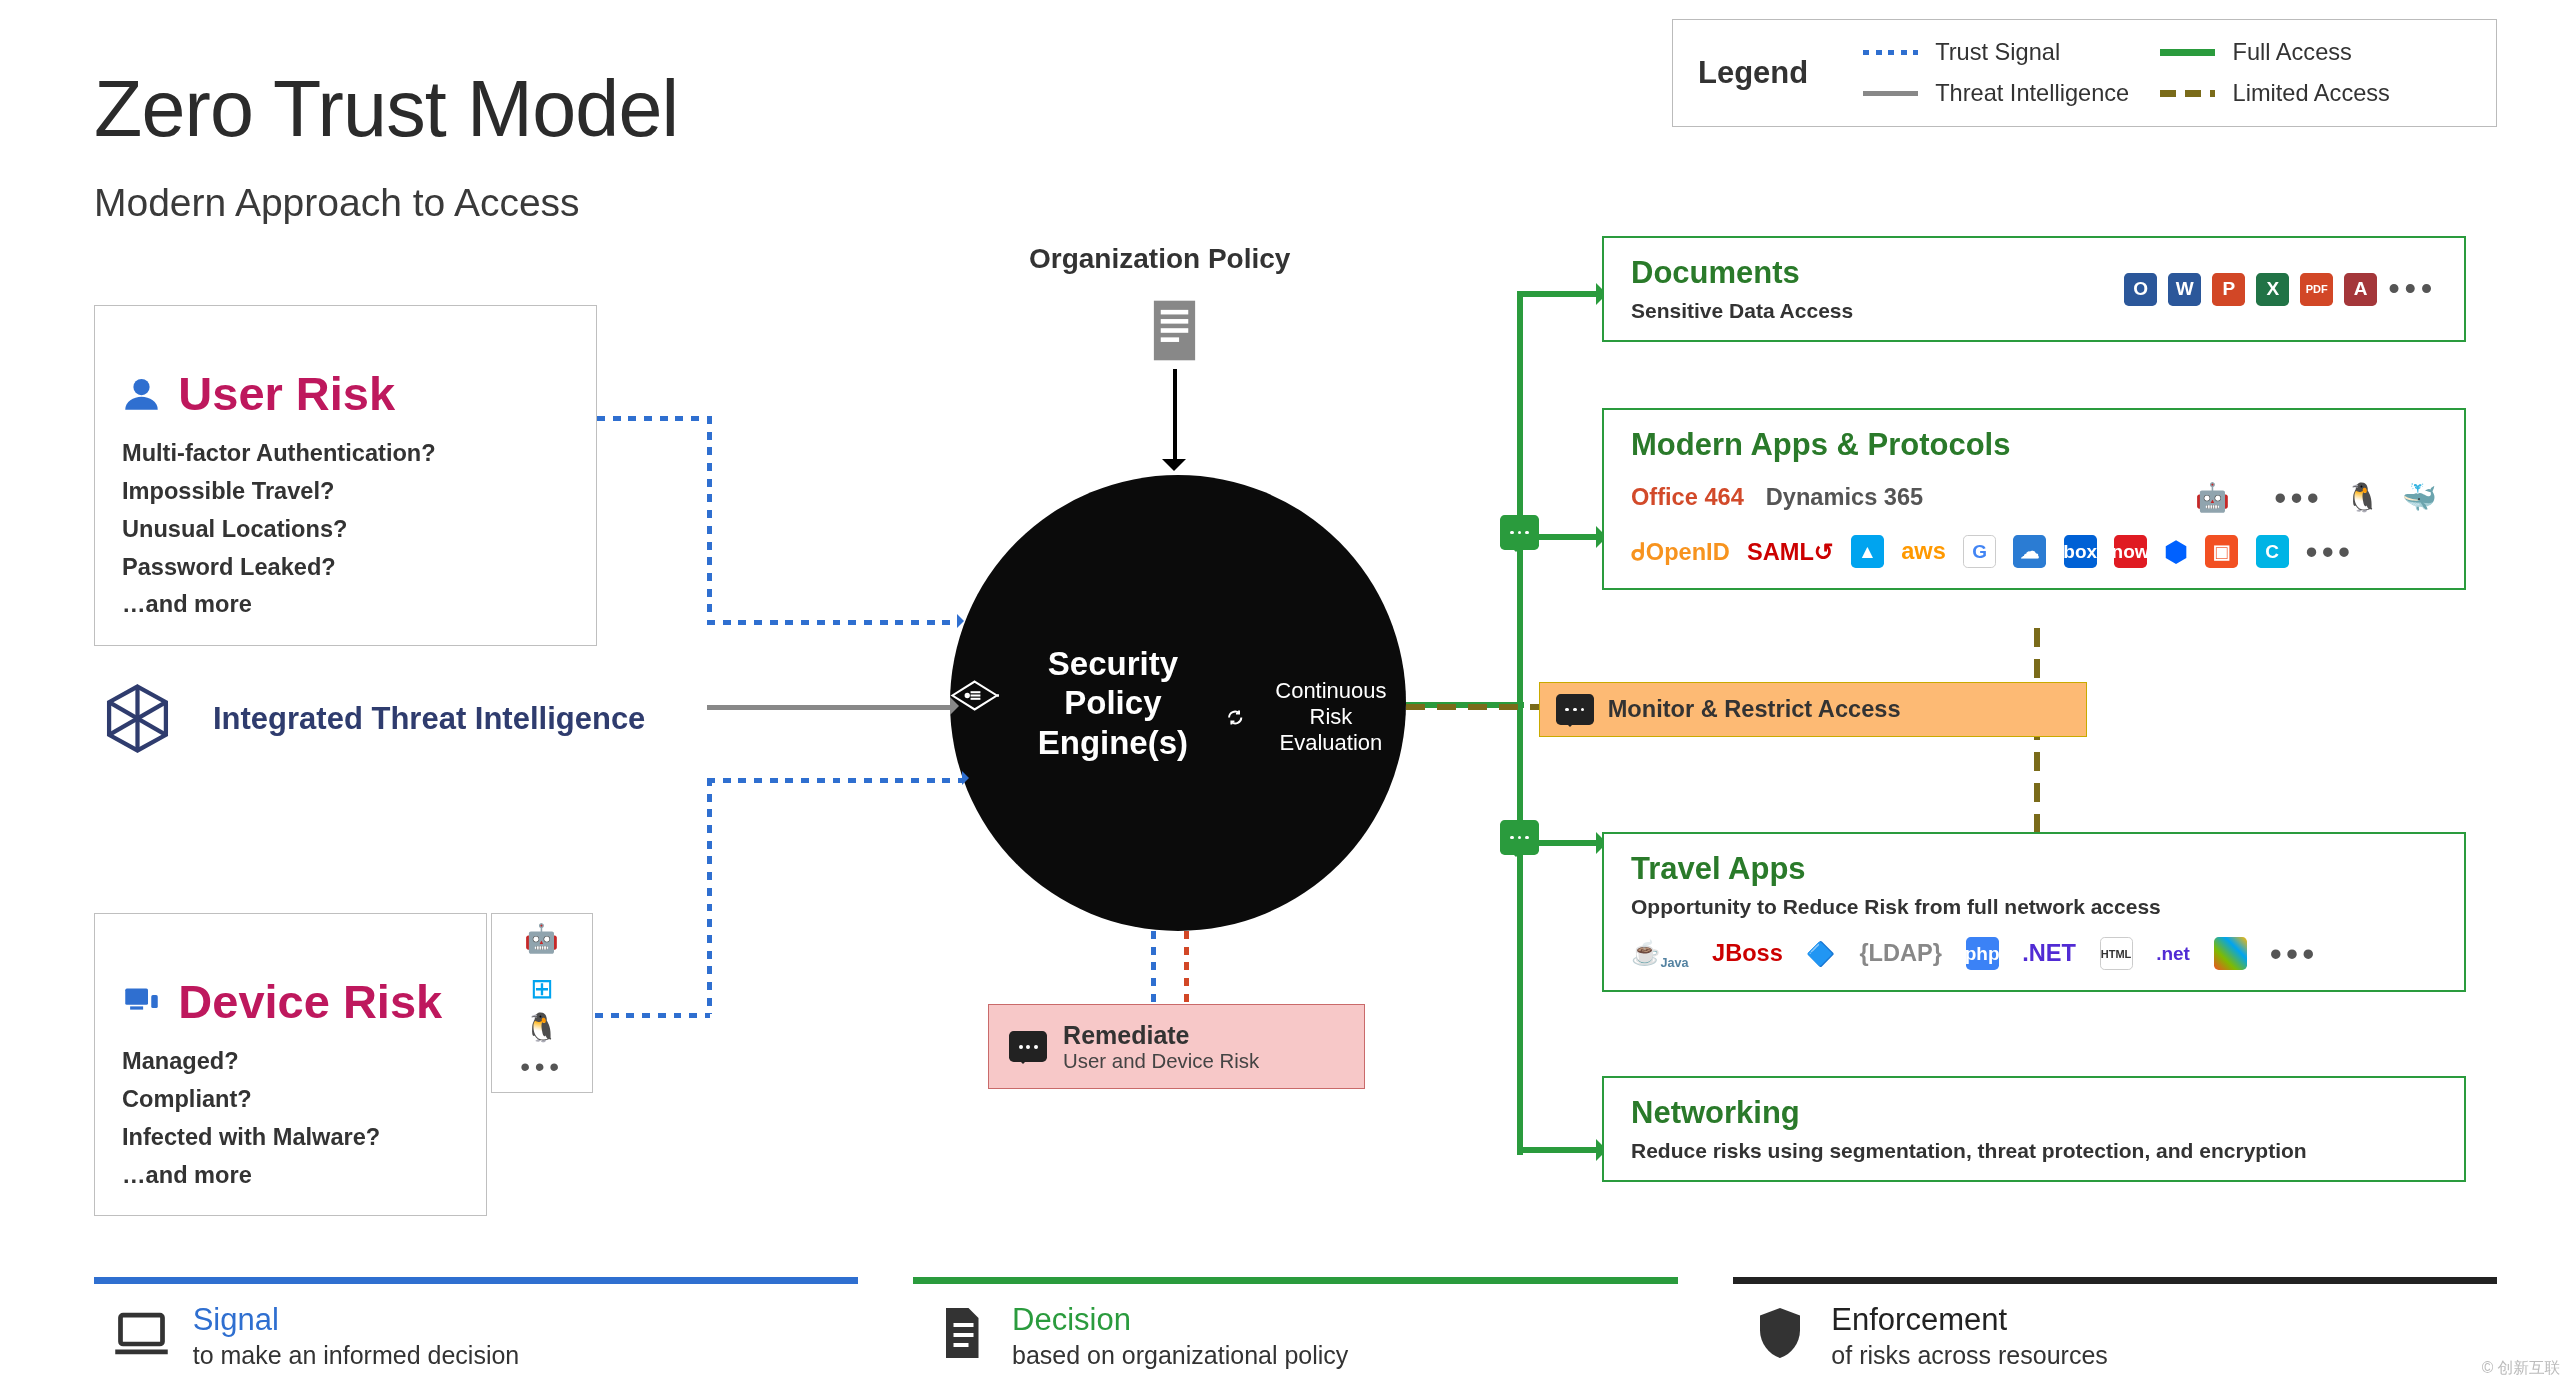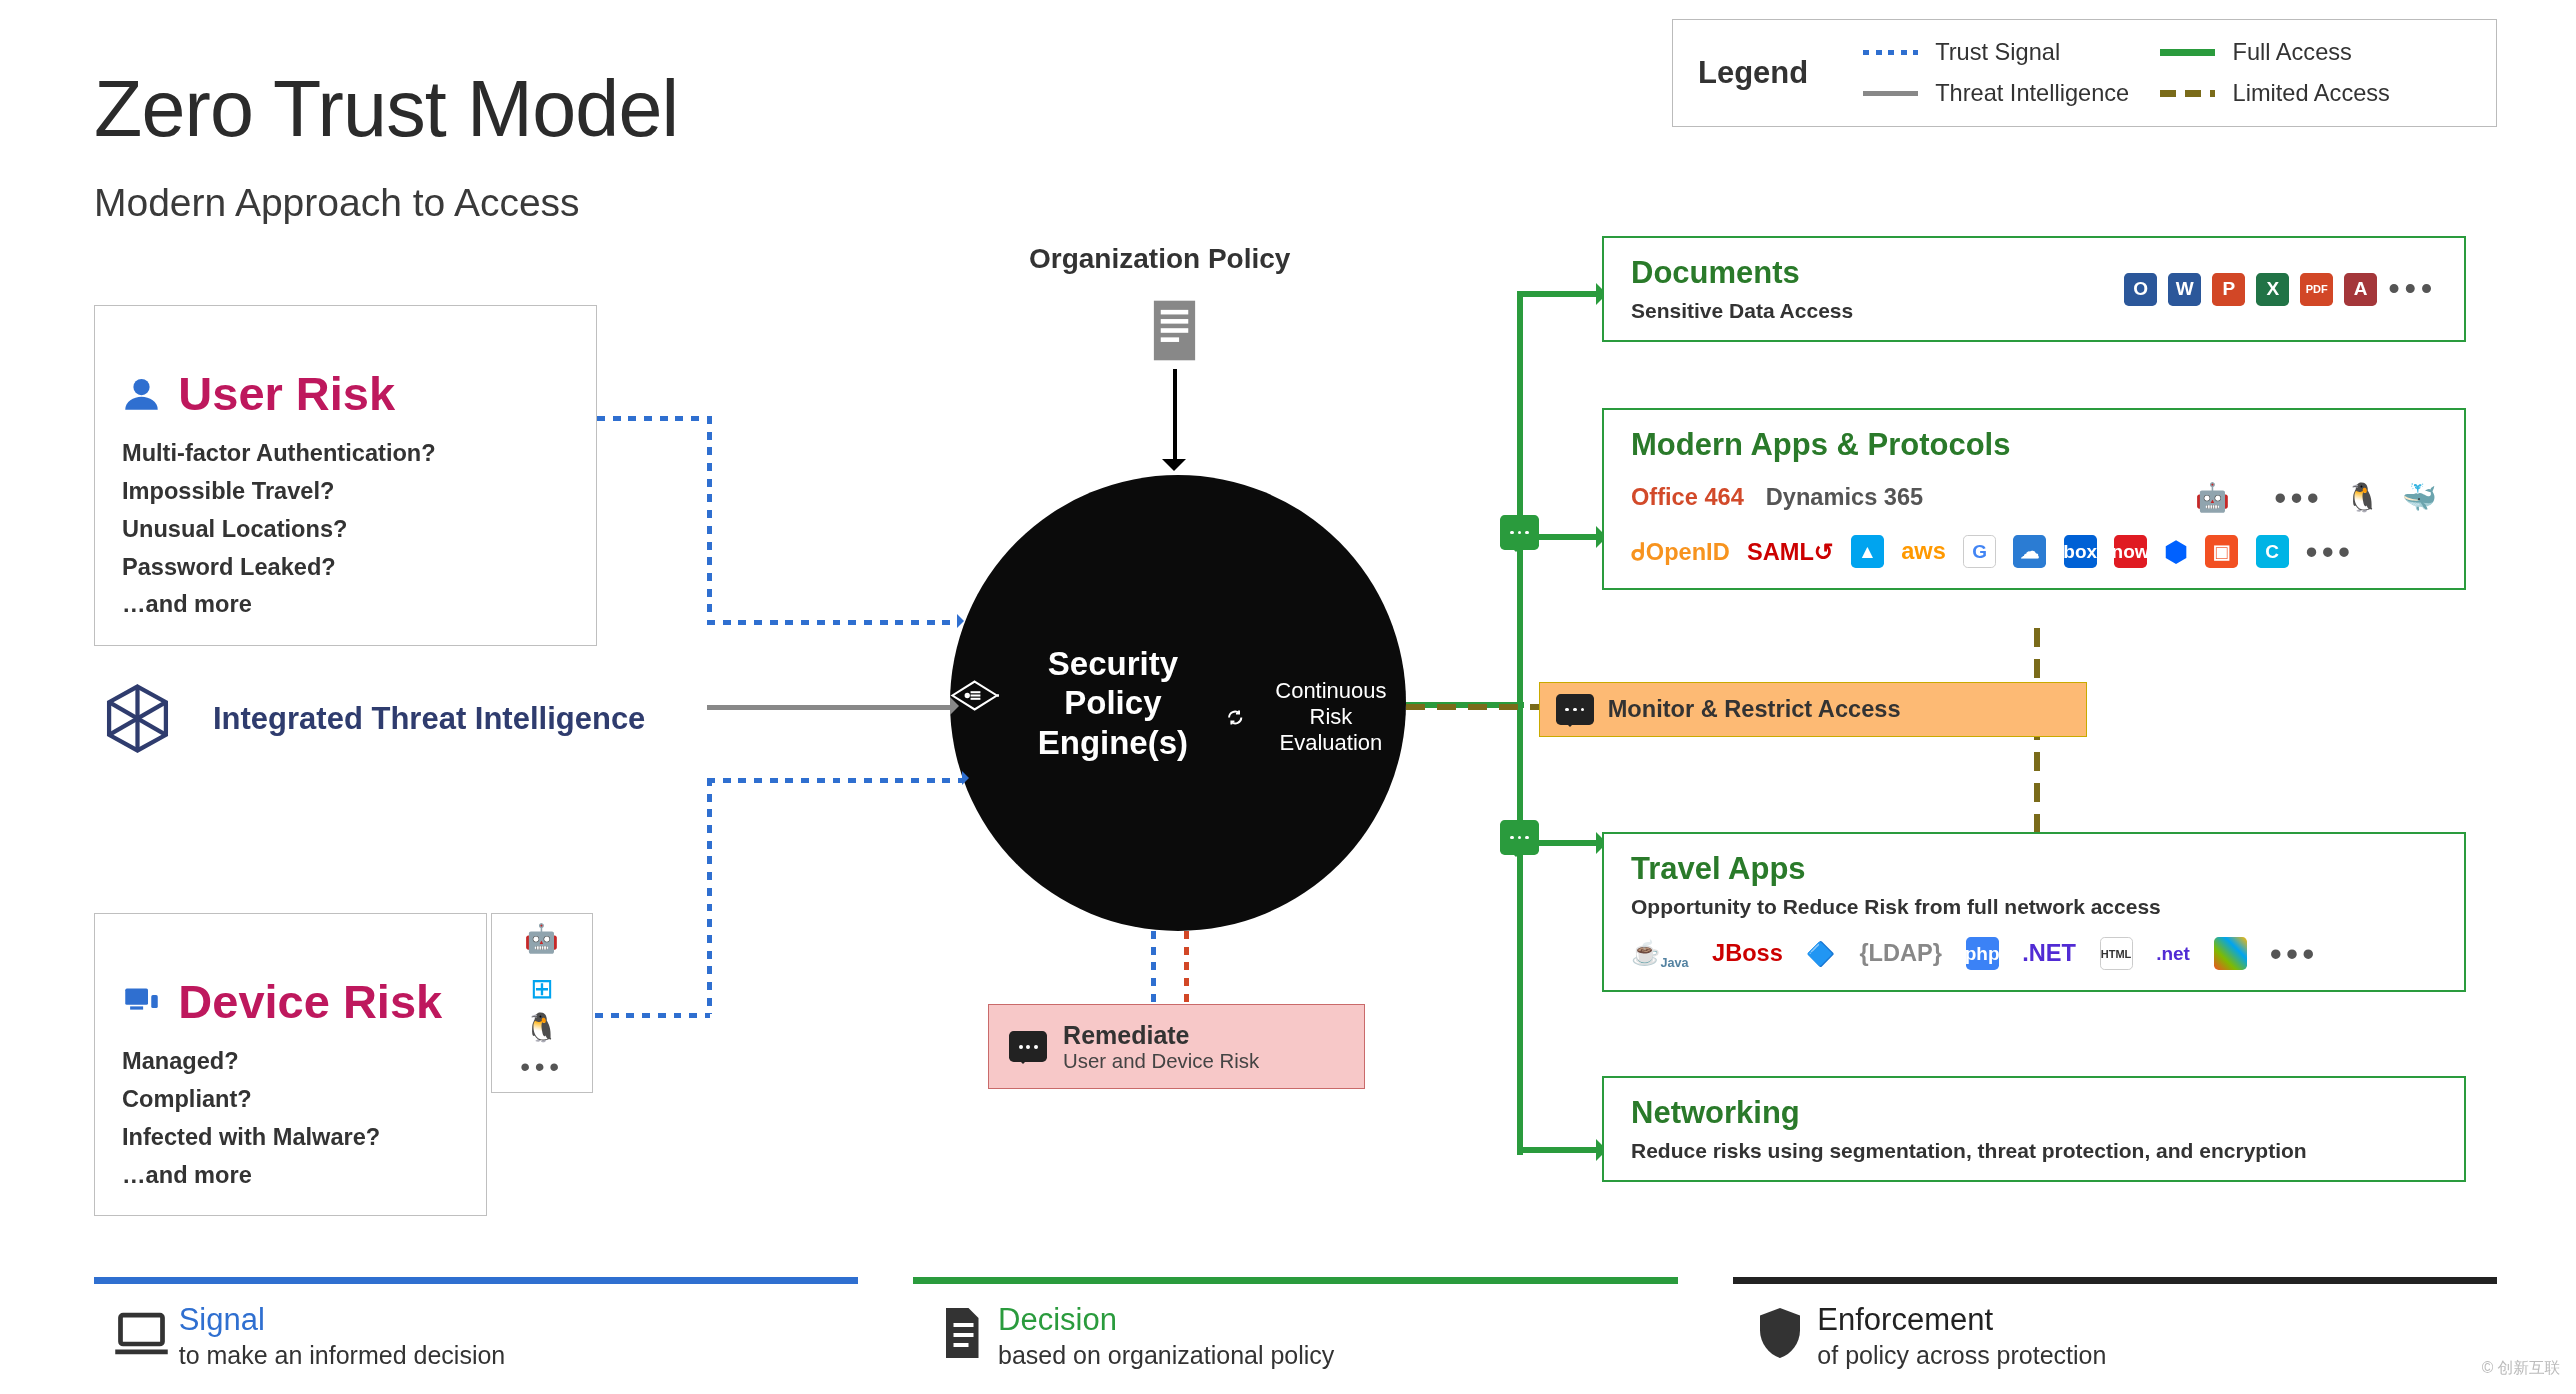--- a/index.html
+++ b/index.html
@@ -67,21 +67,21 @@
   .app-row .r { color: #d24a2a; }
   .app-row .g { color: #555; }
   .mini { width: 33px; height: 33px; display: inline-flex; align-items: center; justify-content: center; border-radius: 4.7px; font-size: 19px; font-weight: 700; color: #fff; }
   .mini.blue { background:#2b579a; } .mini.red { background:#d24726; } .mini.green { background:#217346; } .mini.teal { background:#2b7cd3;} .mini.orange{ background:#f25022;} .mini.lblue{background:#00a4ef;}
   .mini.white { background:#fff; color:#333; border:0.8px solid #ccc; }
 
   .mra { position: absolute; left: 1539px; top: 682px; width: 548px; background: #fdba74; border: 0.8px solid #c9aa00; padding: 11px 15.7px; display:flex; align-items:center; gap:14px; font-size: 23.6px; font-weight:700; color:#333; }
 
   
   .bottom { position: absolute; bottom: 7.9px; left: 94px; right: 79px; display: flex; gap: 55px; }
-  .bot-item { flex:1; border-top: 7.9px solid #2f6fd0; padding: 17.3px 15.7px; display:flex; align-items:flex-start; gap:6px; }
+  .bot-item { flex:1; border-top: 7.9px solid #2f6fd0; padding: 17.3px 15.7px; display:flex; align-items:flex-start; gap:20px; }
   .bot-item.d { border-top-color:#2a9b3d; } .bot-item.e { border-top-color:#222; }
   .bot-ico { width: 63px; height: 63px; display:flex; align-items:center; justify-content:center; }
   .bot-t { font-size: 31px; font-weight:400; color:#2f6fd0; } .bot-item.d .bot-t{color:#2a9b3d;} .bot-item.e .bot-t{color:#222;}
   .bot-s { font-size: 25px; color:#333; margin-top:3.1px;text-align:right; }
 
   
   .conn { position:absolute; }
   .h { height:4.7px; } .v { width:4.7px; }
   .blue-dot { background-image: repeating-linear-gradient(90deg,#2f6fd0 0 7.9px, transparent 7.9px 15.7px); }
   .blue-dot.v { background-image: repeating-linear-gradient(180deg,#2f6fd0 0 7.9px, transparent 7.9px 15.7px); }
@@ -390,19 +390,19 @@
       </div>
   </div>
   <div class="bot-item e">
     <div class="bot-ico">
         <svg viewBox="0 0 24 24" width="60" height="60" fill="#333">
           <path d="M12 2l8 3v6c0 5-3.5 9.5-8 11-4.5-1.5-8-6-8-11V5l8-3z"></path>
         </svg>
       </div>
     <div>
         <div class="bot-t">Enforcement</div>
-        <div class="bot-s">of policy across protection</div>
+        <div class="bot-s">of risks across resources</div>
       </div>
   </div>
 </div>
 
 <div class="watermark">© 创新互联</div>
 
 
 </body></html>

